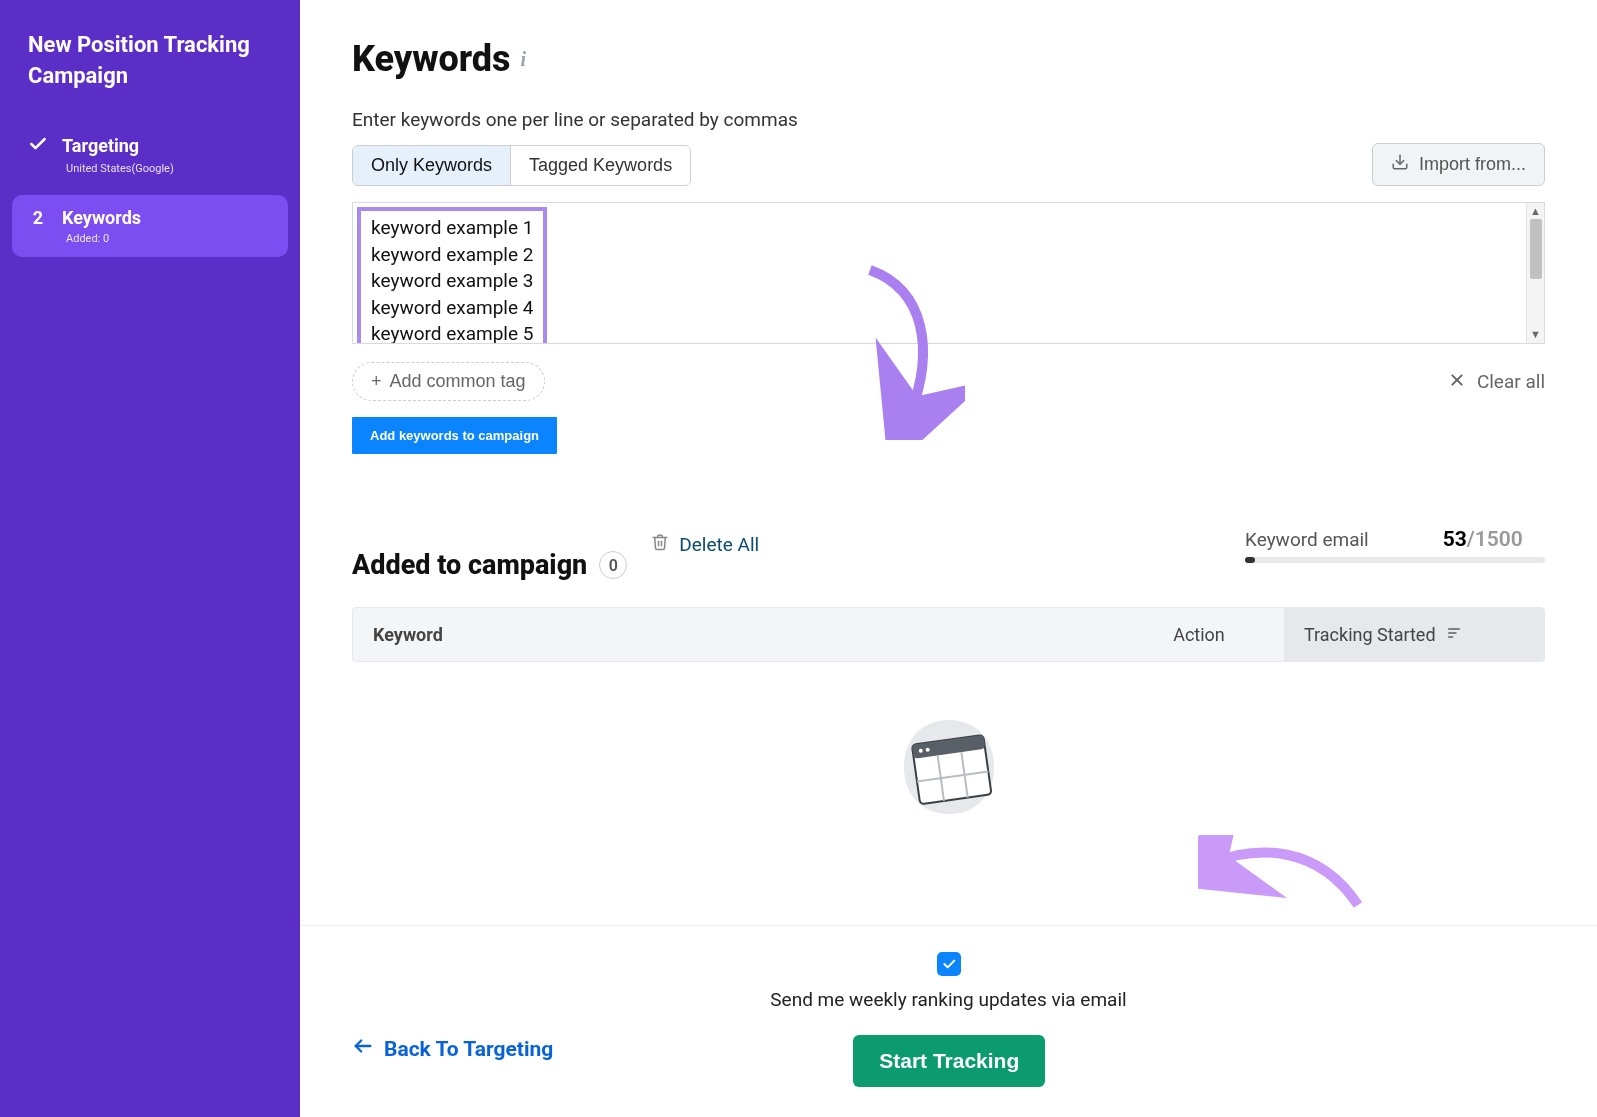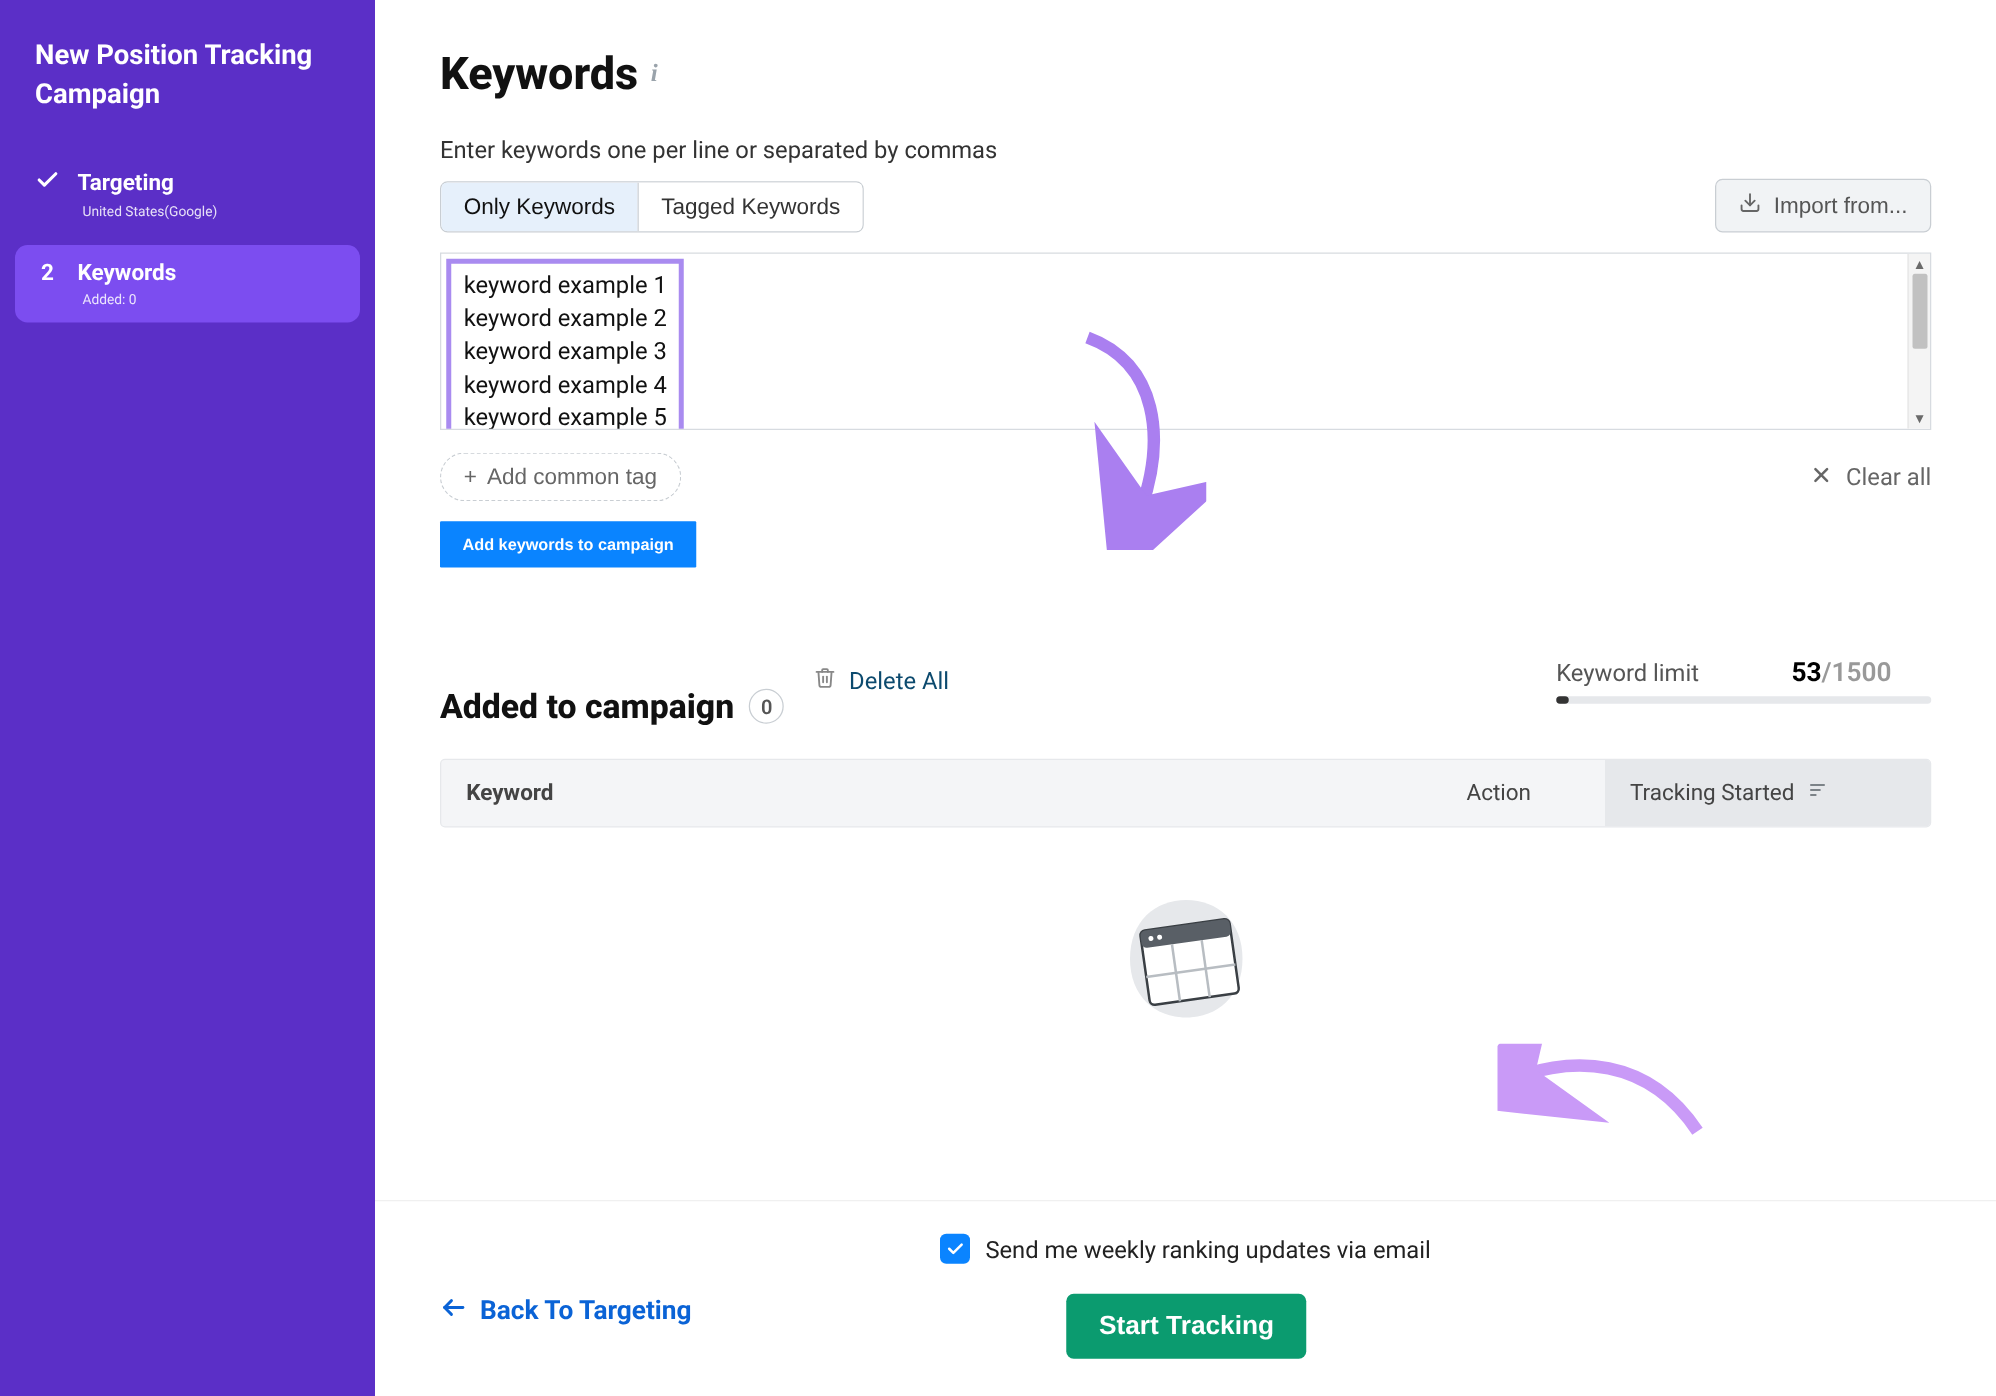--- a/index.html
+++ b/index.html
@@ -221,21 +221,21 @@
     display: flex;
     justify-content: center;
   }
   .footer {
     position: absolute;
     left: 0; right: 0; bottom: 0;
     background: #fff;
     border-top: 1px solid #f0f0f0;
     padding: 26px 52px 30px 52px;
   }
-  .footer-row1 { display: flex; justify-content: center; align-items: center; gap: 12px; font-size: 19px; color: #222;}
+  .footer-row1 { display: flex; justify-content: center; align-items: center; gap: 12px; font-size: 19px; color: #222; flex-direction: column;}
   .chk {
     width: 24px; height: 24px; border-radius: 5px; background: #0a84ff; display:inline-flex; align-items:center; justify-content:center; cursor:pointer;
   }
   .chk svg { width: 16px; height: 16px; }
   .footer-row2 { display: flex; align-items: flex-start; margin-top: 24px; gap: 300px;}
   .back-link {
     color: #0a63d6; font-size: 21px; font-weight: 700;
     display: inline-flex; align-items: center; gap: 10px; cursor: pointer;
   }
   .start-btn {
@@ -360,21 +360,21 @@
               <path d="M19 6l-1 14a2 2 0 0 1-2 2H8a2 2 0 0 1-2-2L5 6"></path>
               <path d="M10 11v6"></path>
               <path d="M14 11v6"></path>
               <path d="M9 6V4a1 1 0 0 1 1-1h4a1 1 0 0 1 1 1v2"></path>
             </svg>
         </span>
         <span>Delete All</span>
       </span>
     </div>
     <div class="limit-wrap">
-      <span class="limit-label">Keyword limit</span>
+      <span class="limit-label">Keyword email</span>
       <span class="limit-val">
         <span>53</span><span class="limit-of"><span>/</span><span>1500</span></span>
       </span>
       <div class="limit-bar">
         <div class="limit-bar-fill"></div>
       </div>
     </div>
   </div>
 
   <div class="table-head">

